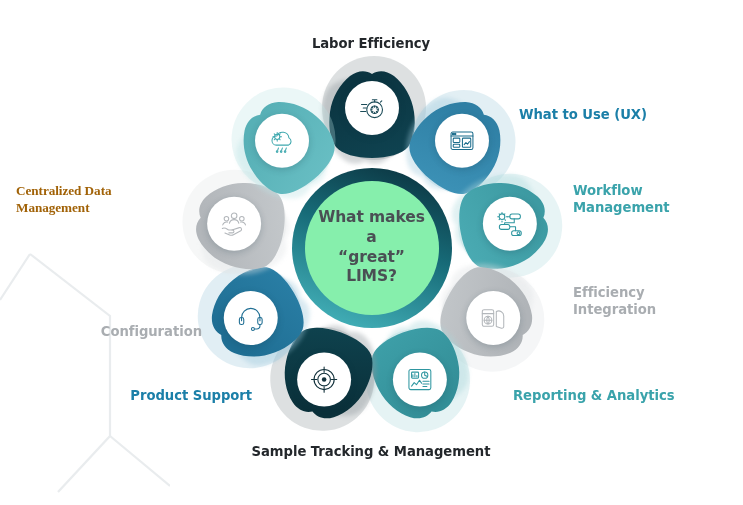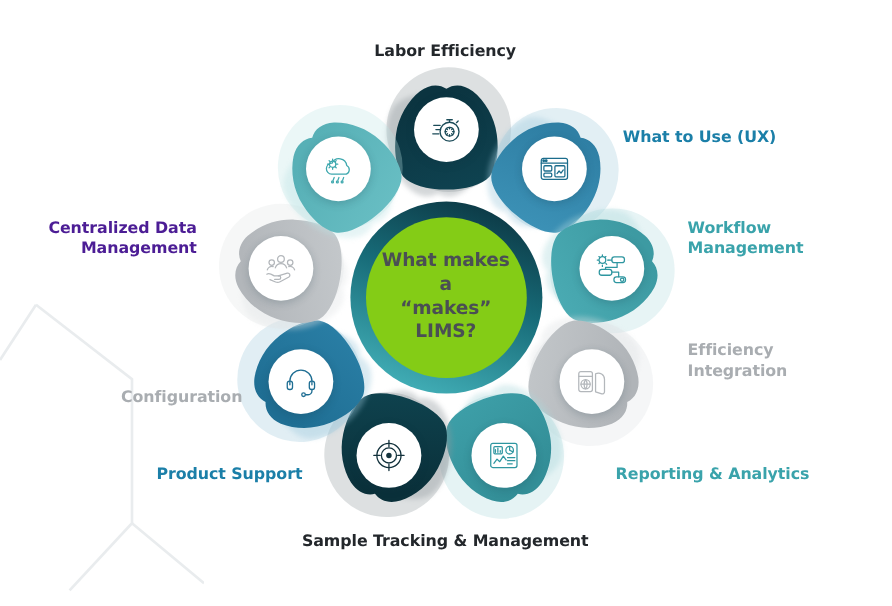--- a/index.html
+++ b/index.html
@@ -65,21 +65,21 @@
     width: 166px; height: 166px;
     margin-left: -83px; margin-top: -83px;
     border-radius: 50%;
   }
   .center-hole {
     position: absolute;
     left: 50%; top: 50%;
     width: 134px; height: 134px;
     margin-left: -67px; margin-top: -67px;
     border-radius: 50%;
-    background: #84cc16;
+    background: #86efac;
     display: flex; align-items: center; justify-content: center;
     text-align: center;
   }
   .center-text {
     font-size: 15.5px;
     font-weight: 700;
     line-height: 1.28;
     color: #4a4f54;
     letter-spacing: -.1px;
     padding: 0 10px;
@@ -587,33 +587,33 @@
             <stop offset="100%" stop-color="#44b2ba"></stop>
           </linearGradient>
         </defs>
         <circle cx="83" cy="83" r="80" fill="url(#ringGrad)"></circle>
       </svg>
     </div>
 
     <div class="center-hole">
       <div class="center-text">
         <span>What makes a</span><br>
-        <span>“makes” LIMS?</span>
+        <span>“great” LIMS?</span>
       </div>
     </div>
   </div>
 
   <div id="label-layer">
       <div class="label lbl-cntr" style="left: 243px; top: 36px; width: 256px; text-align: center; color: rgb(35, 39, 43);">Labor Efficiency</div>
       <div class="label lbl-right" style="left: 519px; top: 107px; width: 215px; text-align: left; color: rgb(27, 127, 168);">What to Use (UX)</div>
       <div class="label lbl-right" style="left: 573px; top: 183px; width: 168px; text-align: left; color: rgb(58, 163, 171);">Workflow
 Management</div>
       <div class="label lbl-right" style="left: 573px; top: 285px; width: 168px; text-align: left; color: rgb(169, 173, 177);">Efficiency
 Integration</div>
       <div class="label lbl-right" style="left: 513px; top: 388px; width: 228px; text-align: left; color: rgb(58, 163, 171);">Reporting &amp; Analytics</div>
       <div class="label lbl-cntr" style="left: 243px; top: 444px; width: 256px; text-align: center; color: rgb(35, 39, 43);">Sample Tracking &amp; Management</div>
       <div class="label lbl-left" style="left: 16px; top: 388px; width: 236px; text-align: right; color: rgb(27, 127, 168);">Product Support</div>
       <div class="label lbl-left" style="left: 16px; top: 292px; width: 186px; text-align: right; color: rgb(169, 173, 177); margin-top: 32px;">Configuration</div>
-      <div class="label lbl-left" style="left: 16px; top: 183px; width: 148px; text-align: right; color: #4c1d95;">Centralized Data
+      <div class="label lbl-left" style="left: 16px; top: 183px; width: 148px; text-align: left; color: #a16207; font-family: Liberation Serif, serif;">Centralized Data
 Management</div>
     </div>
 
 </div>
 
 </body></html>

